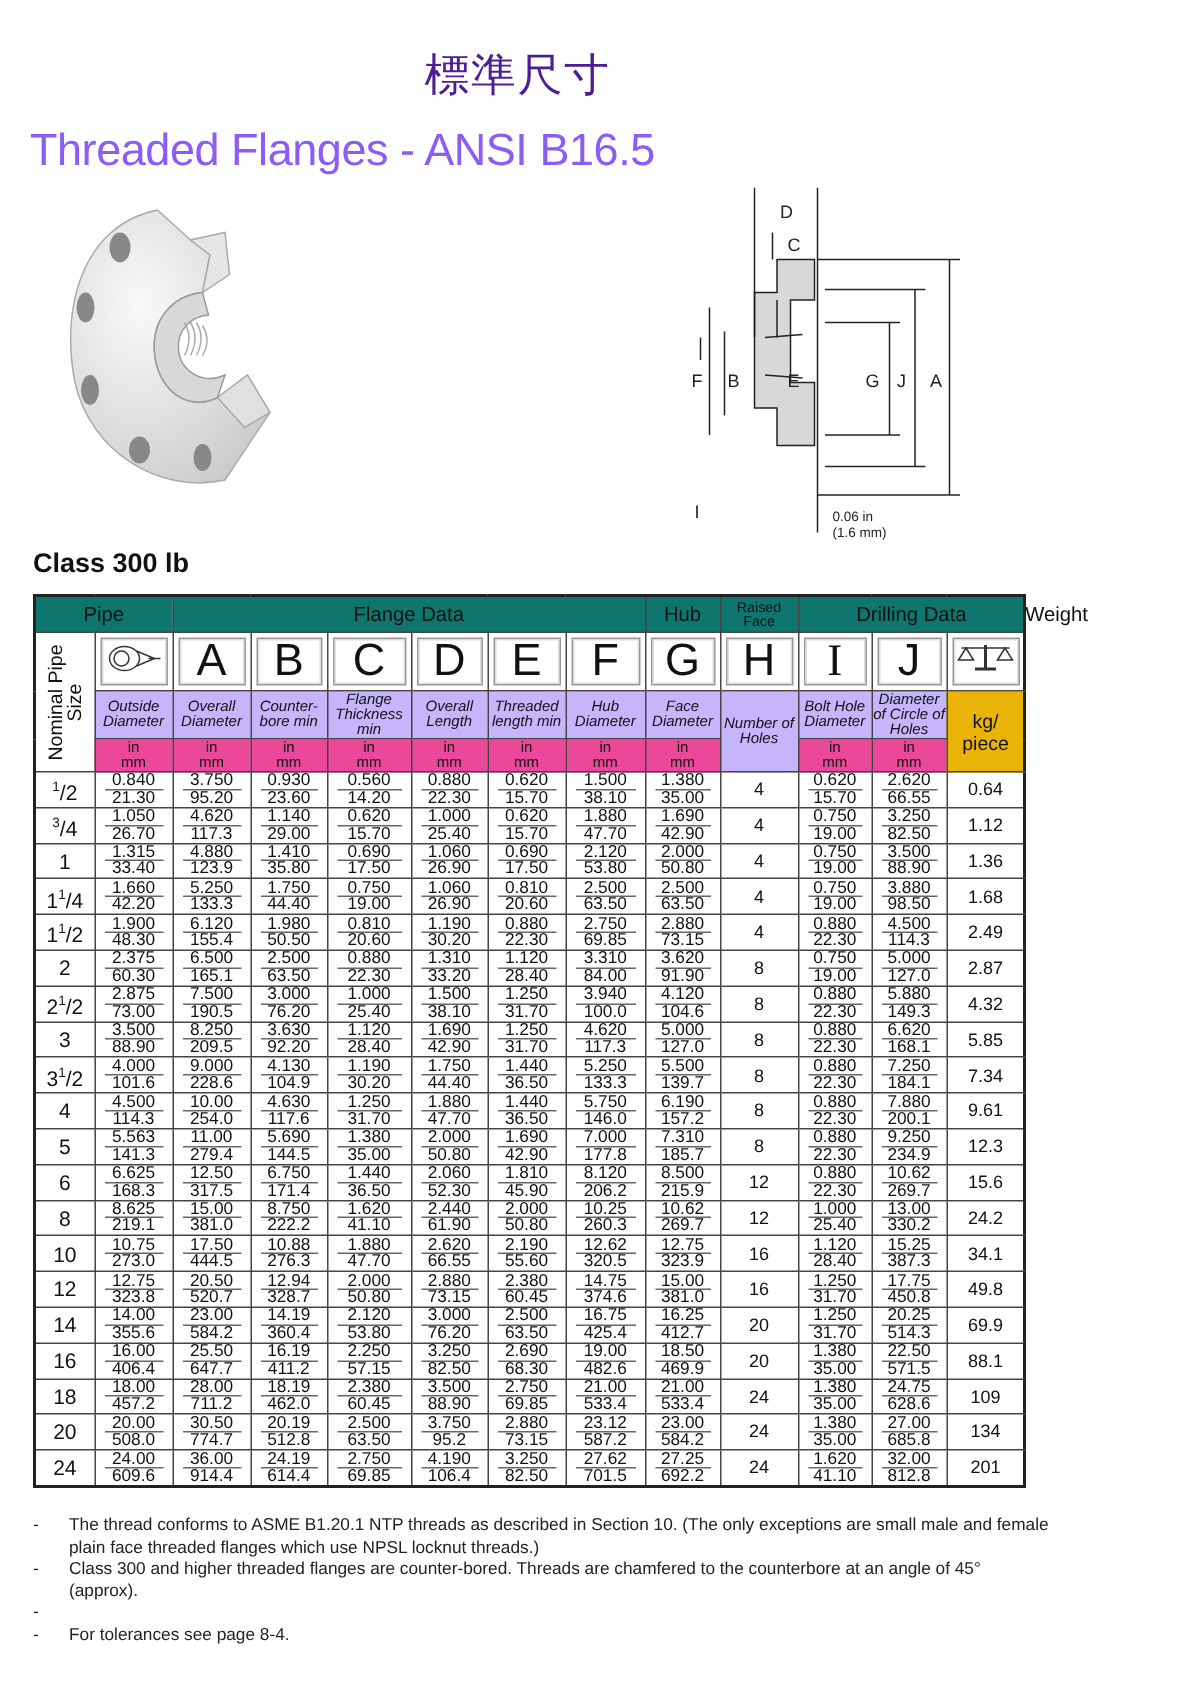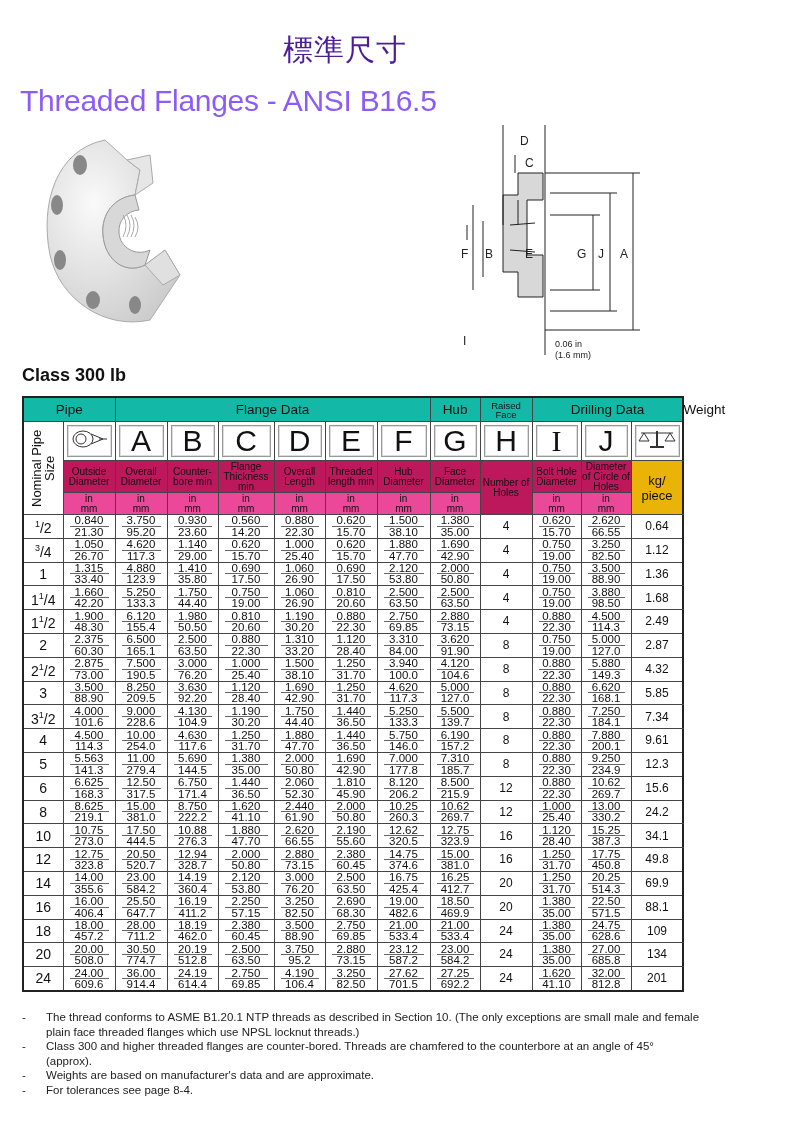--- a/index.html
+++ b/index.html
@@ -4,25 +4,25 @@
 <style>
   html, body { margin:0; padding:0; background:#ffffff; }
   body { width:800px; height:1136px; position:relative; overflow:hidden; font-family:"Liberation Sans", sans-serif; color:#111; }
   .cn-title { position:absolute; left:0; width:690px; top:30px; text-align:center; font-family:"DejaVu Serif", serif; font-size:30px; color:#4c1d95; letter-spacing:1px; }
   .main-title { position:absolute; left:20px; top:84px; font-size:30px; color:#8b5cf6; letter-spacing:-0.3px; }
   .photo { position:absolute; left:35px; top:135px; width:180px; width:180px; height:200px; }
   .diagram { position:absolute; left:455px; top:125px; width:200px; height:240px; }
   .class-label { position:absolute; left:22px; top:365px; font-weight:bold; font-size:18px; }
   table.spec { position:absolute; left:22px; top:396px; border-collapse:collapse; width:660px; table-layout:fixed; border:2px solid #222; }
   table.spec td, table.spec th { border:1px solid #444; padding:0; text-align:center; vertical-align:middle; font-weight:normal; }
-  .grp { background:#14b8a6; font-size:13.5px; height:23px; }
+  .grp { background:#0f766e; font-size:13.5px; height:23px; }
   .grp-small { font-size:9.5px; line-height:9px;margin-left:31px; }
   .iconrow td { background:#ffffff; height:38px; }
   .letterbox { display:block; margin:3px 3px; border:1px solid #999; height:30px; line-height:30px; font-size:30px; box-shadow:inset 0 0 0 1px #ddd; background:#fff; }
-  .desc { background:#be185d; font-size:10px; line-height:10px; height:31px; }
+  .desc { background:#c4b5fd; font-size:10px; line-height:10px; height:31px;font-style:italic; }
   .unit { background:#ec4899; font-size:10px; line-height:10px; height:21px; }
   .nps { background:#c6c6c6; }
   .nps-inner { writing-mode:vertical-rl; transform:rotate(180deg); font-size:13px; line-height:13px; margin:auto; }
   .wcol { background:#eab308; font-size:13px; line-height:15px; }
   .datarow td { height:22.8px; font-size:11.5px; line-height:10.5px; }
   .size { font-size:14px !important; }
   .v2 { display:block; border-bottom:1px solid #666; margin:0 6px; }
   .single { font-size:12px !important; }
   .notes { position:absolute; left:22px; top:1010px; width:680px; font-size:11.5px; line-height:14.5px; color:#222; }
   .notes .n { display:flex; }
@@ -515,19 +515,18 @@
   <div class="n">
       <span class="dash">-</span>
       <span>The thread conforms to ASME B1.20.1 NTP threads as described in Section 10. (The only exceptions are small male and female plain face threaded flanges which use NPSL locknut threads.)</span>
     </div>
   <div class="n">
       <span class="dash">-</span>
       <span>Class 300 and higher threaded flanges are counter-bored. Threads are chamfered to the counterbore at an angle of 45° (approx).</span>
     </div>
   <div class="n">
       <span class="dash">-</span>
-      <span>Weights are based on manufacturer's data and are approximate.</span>
     </div>
   <div class="n">
       <span class="dash">-</span>
       <span>For tolerances see page 8-4.</span>
     </div>
 </div>
 
 </body></html>

